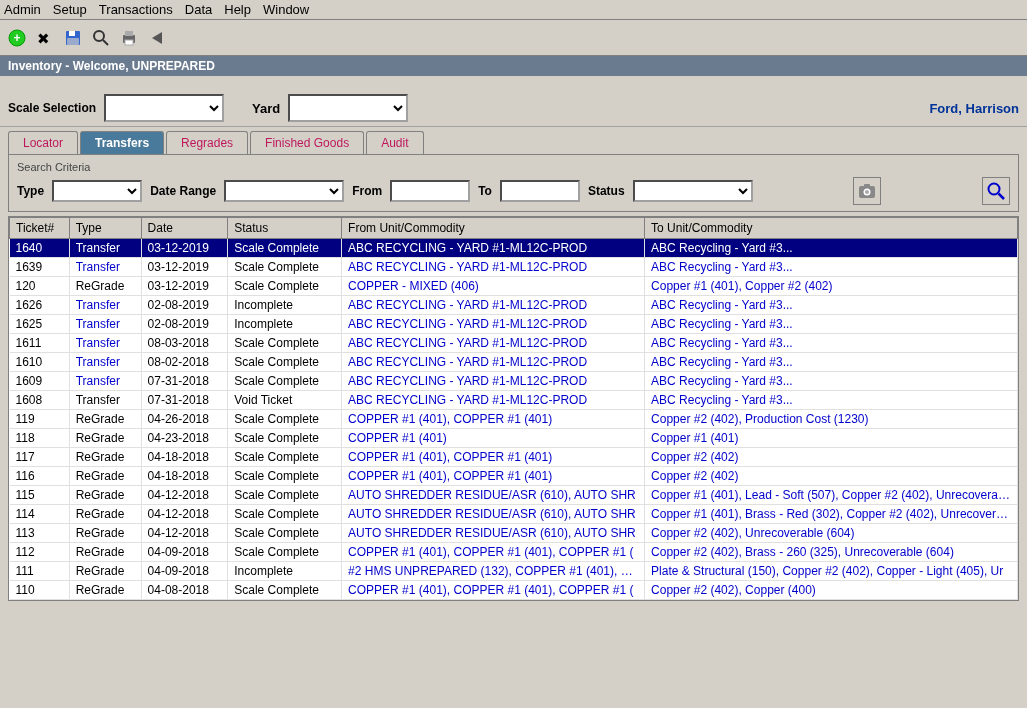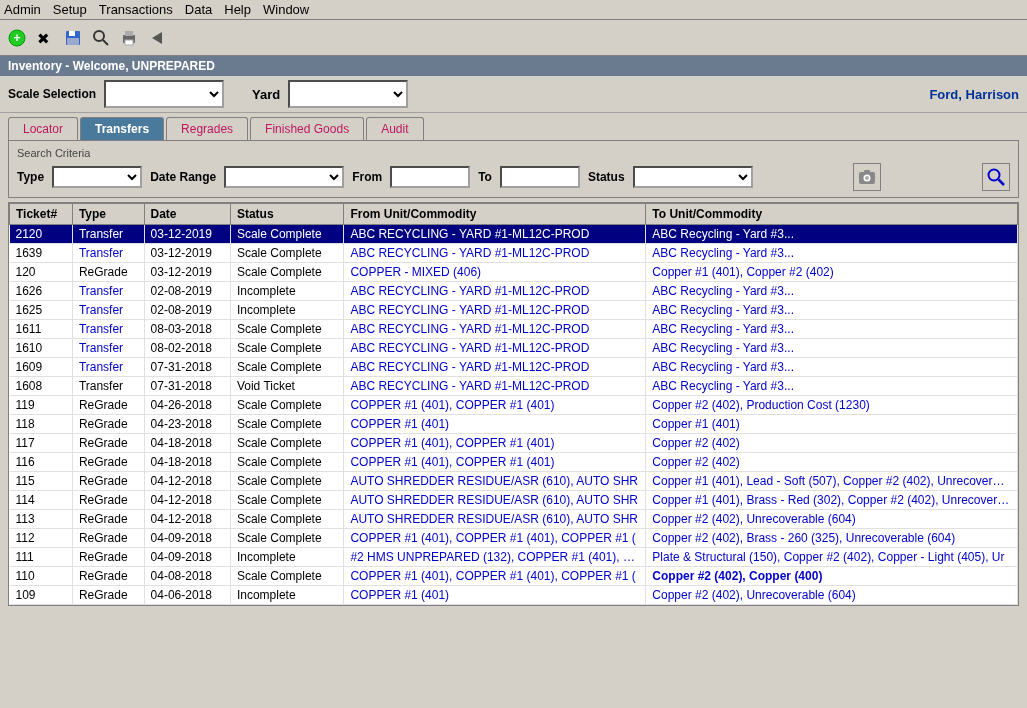--- a/index.html
+++ b/index.html
@@ -10,21 +10,21 @@
     #menubar span { cursor: pointer; font-size: 13px; }
 
     
     #toolbar { background: #d4d0c8; border-bottom: 1px solid #808080; padding: 3px 6px; display: flex; align-items: center; gap: 6px; height: 36px; }
     .toolbar-btn { width: 22px; height: 22px; display: flex; align-items: center; justify-content: center; cursor: pointer; border: 1px solid transparent; font-size: 14px; }
 
     
     #titlebar { background: #6b7b8f; color: white; padding: 3px 8px; font-size: 12px; font-weight: bold; }
 
     
-    #scalebar { background: #d4d0c8; border-bottom: 1px solid #a0a0a0; padding: 4px 8px; display: flex; align-items: center; gap: 8px; }
+    #scalebar { background: #d4d0c8; border-bottom: 1px solid #a0a0a0; padding: 4px 8px; display: flex; align-items: center; gap: 8px; margin-top: 14px; }
     #scalebar .label { font-size: 12px; font-weight: bold; }
     #scalebar select { font-size: 14px; border: 2px inset #a0a0a0; background: white; padding: 12px 4px; height: 22px; width: 120px; }
     #yard-label { font-size: 13px; font-weight: bold; margin-left: 20px; }
     #yard-select { font-size: 12px; border: 2px inset #a0a0a0; background: white; padding: 1px 4px; height: 22px; width: 280px; }
     #user-name { margin-left: auto; font-size: 13px; font-weight: bold; color: #003399; }
 
     
     #tabs { background: #d4d0c8; padding: 4px 8px 0 8px; display: flex; gap: 2px; }
     .tab { padding: 4px 14px; border: 1px solid #808080; border-bottom: none; cursor: pointer; font-size: 12px; border-radius: 3px 3px 0 0; background: #d4d0c8; color: #be185d; }
     .tab.active { background: #4a7a9b; color: white; font-weight: bold; }
@@ -42,21 +42,21 @@
     .daterange-select { width: 120px; }
     .from-input { width: 80px; }
     .to-input { width: 80px; }
     .status-select { width: 120px; }
     .icon-btn { width: 28px; height: 28px; border: 1px solid #808080; background: #d4d0c8; cursor: pointer; display: inline-flex; align-items: center; justify-content: center; font-size: 16px; margin-left: auto; }
 
     
     #table-container { margin-top: 4px; border: 1px solid #808080; background: white; overflow: hidden; position: relative; }
     #table-scroll { overflow-y: auto; max-height: 420px; }
     table { width: 100%; border-collapse: collapse; font-size: 12px; }
-    thead th { background: #d4d0c8; border: 1px solid #808080; padding: 3px 6px; text-align: left; font-weight: bold; position: sticky; top: 0; white-space: nowrap; }
+    thead th { background: #d4d0c8; border: 1px solid #808080; padding: 3px 6px; text-align: left; font-weight: normal; position: sticky; top: 0; white-space: nowrap; }
     tbody tr { border-bottom: 1px solid #e0e0e0; }
     tbody tr.selected { background: #000080; color: white; }
     tbody tr.selected td { color: white; }
     tbody td { padding: 2px 6px; border-right: 1px solid #e0e0e0; white-space: nowrap; overflow: hidden; max-width: 200px; text-overflow: ellipsis; }
     .link-blue { color: #0000cc; }
     tbody tr.selected .link-blue { color: white; }
   </style>
 </head>
 <body>
 
@@ -178,21 +178,21 @@
             <th>Ticket#</th>
             <th>Type</th>
             <th>Date</th>
             <th>Status</th>
             <th>From Unit/Commodity</th>
             <th>To Unit/Commodity</th>
           </tr>
         </thead>
         <tbody id="table-body">
         <tr class="selected">
-              <td>2120</td>
+              <td>1640</td>
               <td class="link-blue">Transfer</td>
               <td>03-12-2019</td>
               <td>Scale Complete</td>
               <td class="link-blue" style="max-width: 260px; overflow: hidden; text-overflow: ellipsis;">ABC RECYCLING - YARD #1-ML12C-PROD</td>
               <td class="link-blue" style="max-width: 320px; overflow: hidden; text-overflow: ellipsis;">ABC Recycling - Yard #3...</td>
             </tr>
             <tr>
               <td>1639</td>
               <td class="link-blue">Transfer</td>
               <td>03-12-2019</td>
@@ -327,27 +327,19 @@
               <td>Incomplete</td>
               <td class="link-blue" style="max-width: 260px; overflow: hidden; text-overflow: ellipsis;">#2 HMS UNPREPARED (132), COPPER #1 (401), CC2 Ft.</td>
               <td class="link-blue" style="max-width: 320px; overflow: hidden; text-overflow: ellipsis;">Plate &amp; Structural (150), Copper #2 (402), Copper - Light (405), Ur</td>
             </tr>
             <tr>
               <td>110</td>
               <td>ReGrade</td>
               <td>04-08-2018</td>
               <td>Scale Complete</td>
               <td class="link-blue" style="max-width: 260px; overflow: hidden; text-overflow: ellipsis;">COPPER #1 (401), COPPER #1 (401), COPPER #1 (</td>
-              <td class="link-blue" style="max-width: 320px; overflow: hidden; text-overflow: ellipsis; font-weight: bold;">Copper #2 (402), Copper (400)</td>
-            </tr>
-            <tr>
-              <td>109</td>
-              <td>ReGrade</td>
-              <td>04-06-2018</td>
-              <td>Incomplete</td>
-              <td class="link-blue" style="max-width: 260px; overflow: hidden; text-overflow: ellipsis;">COPPER #1 (401)</td>
-              <td class="link-blue" style="max-width: 320px; overflow: hidden; text-overflow: ellipsis;">Copper #2 (402), Unrecoverable (604)</td>
+              <td class="link-blue" style="max-width: 320px; overflow: hidden; text-overflow: ellipsis;">Copper #2 (402), Copper (400)</td>
             </tr>
           </tbody>
       </table>
     </div>
   </div>
 </div>
 
 </body></html>

